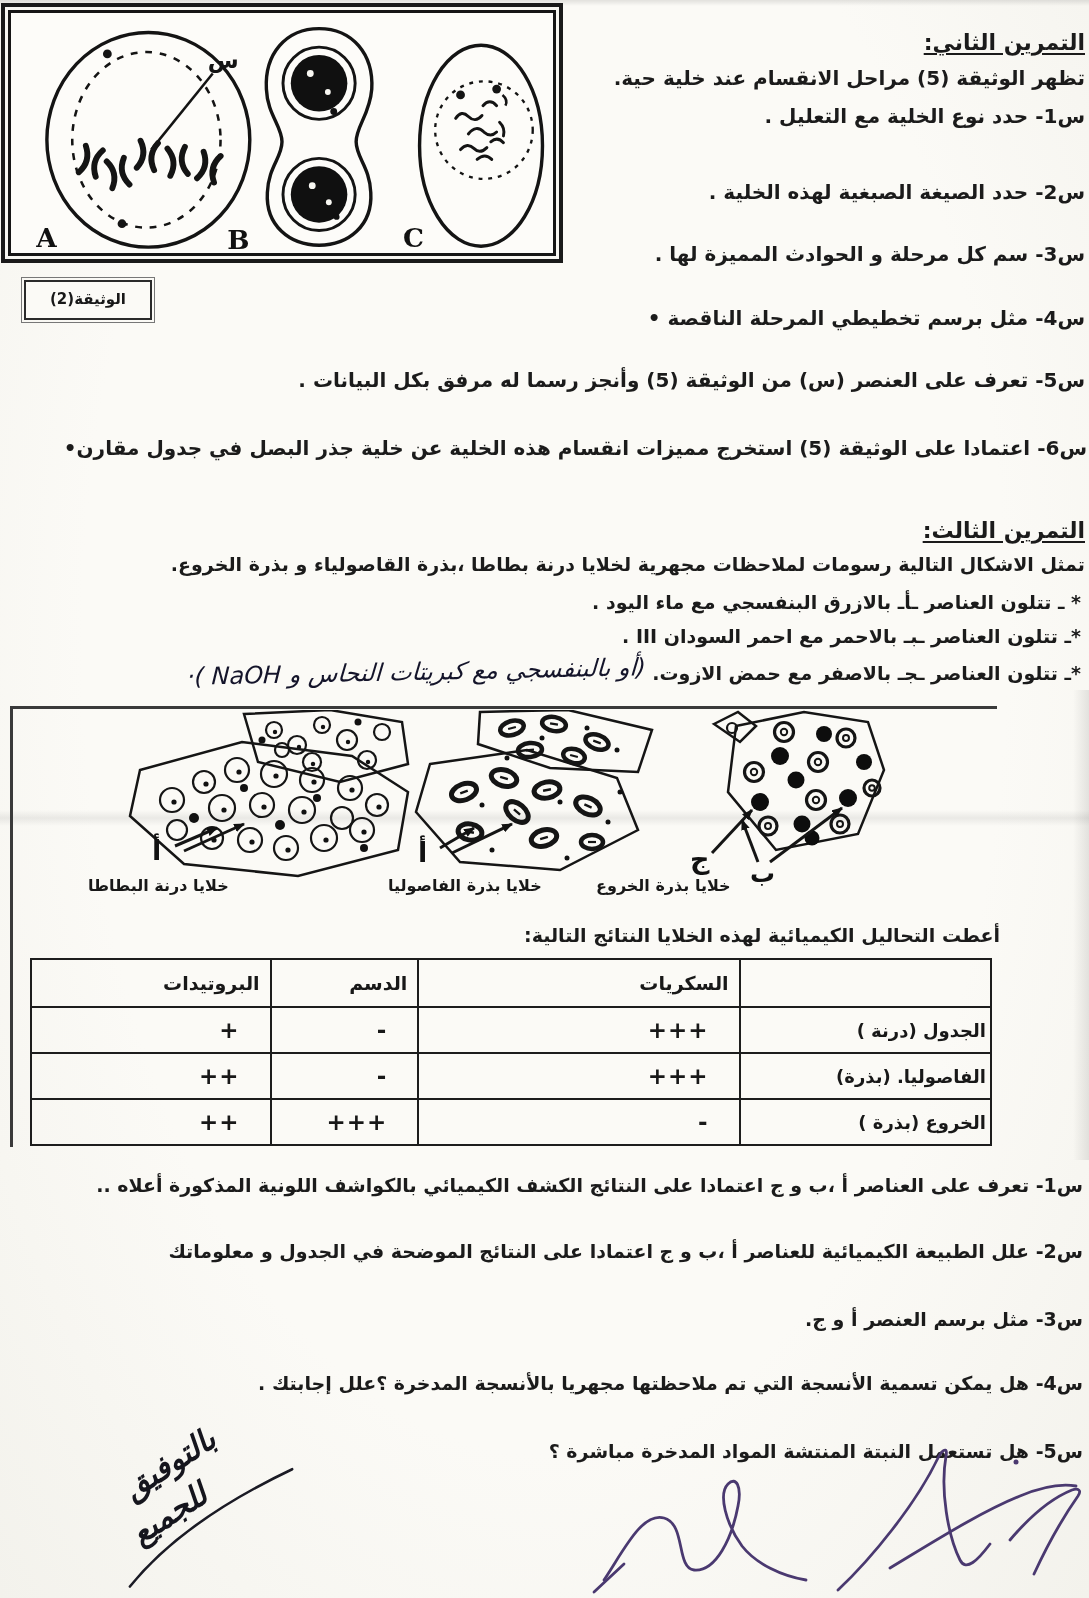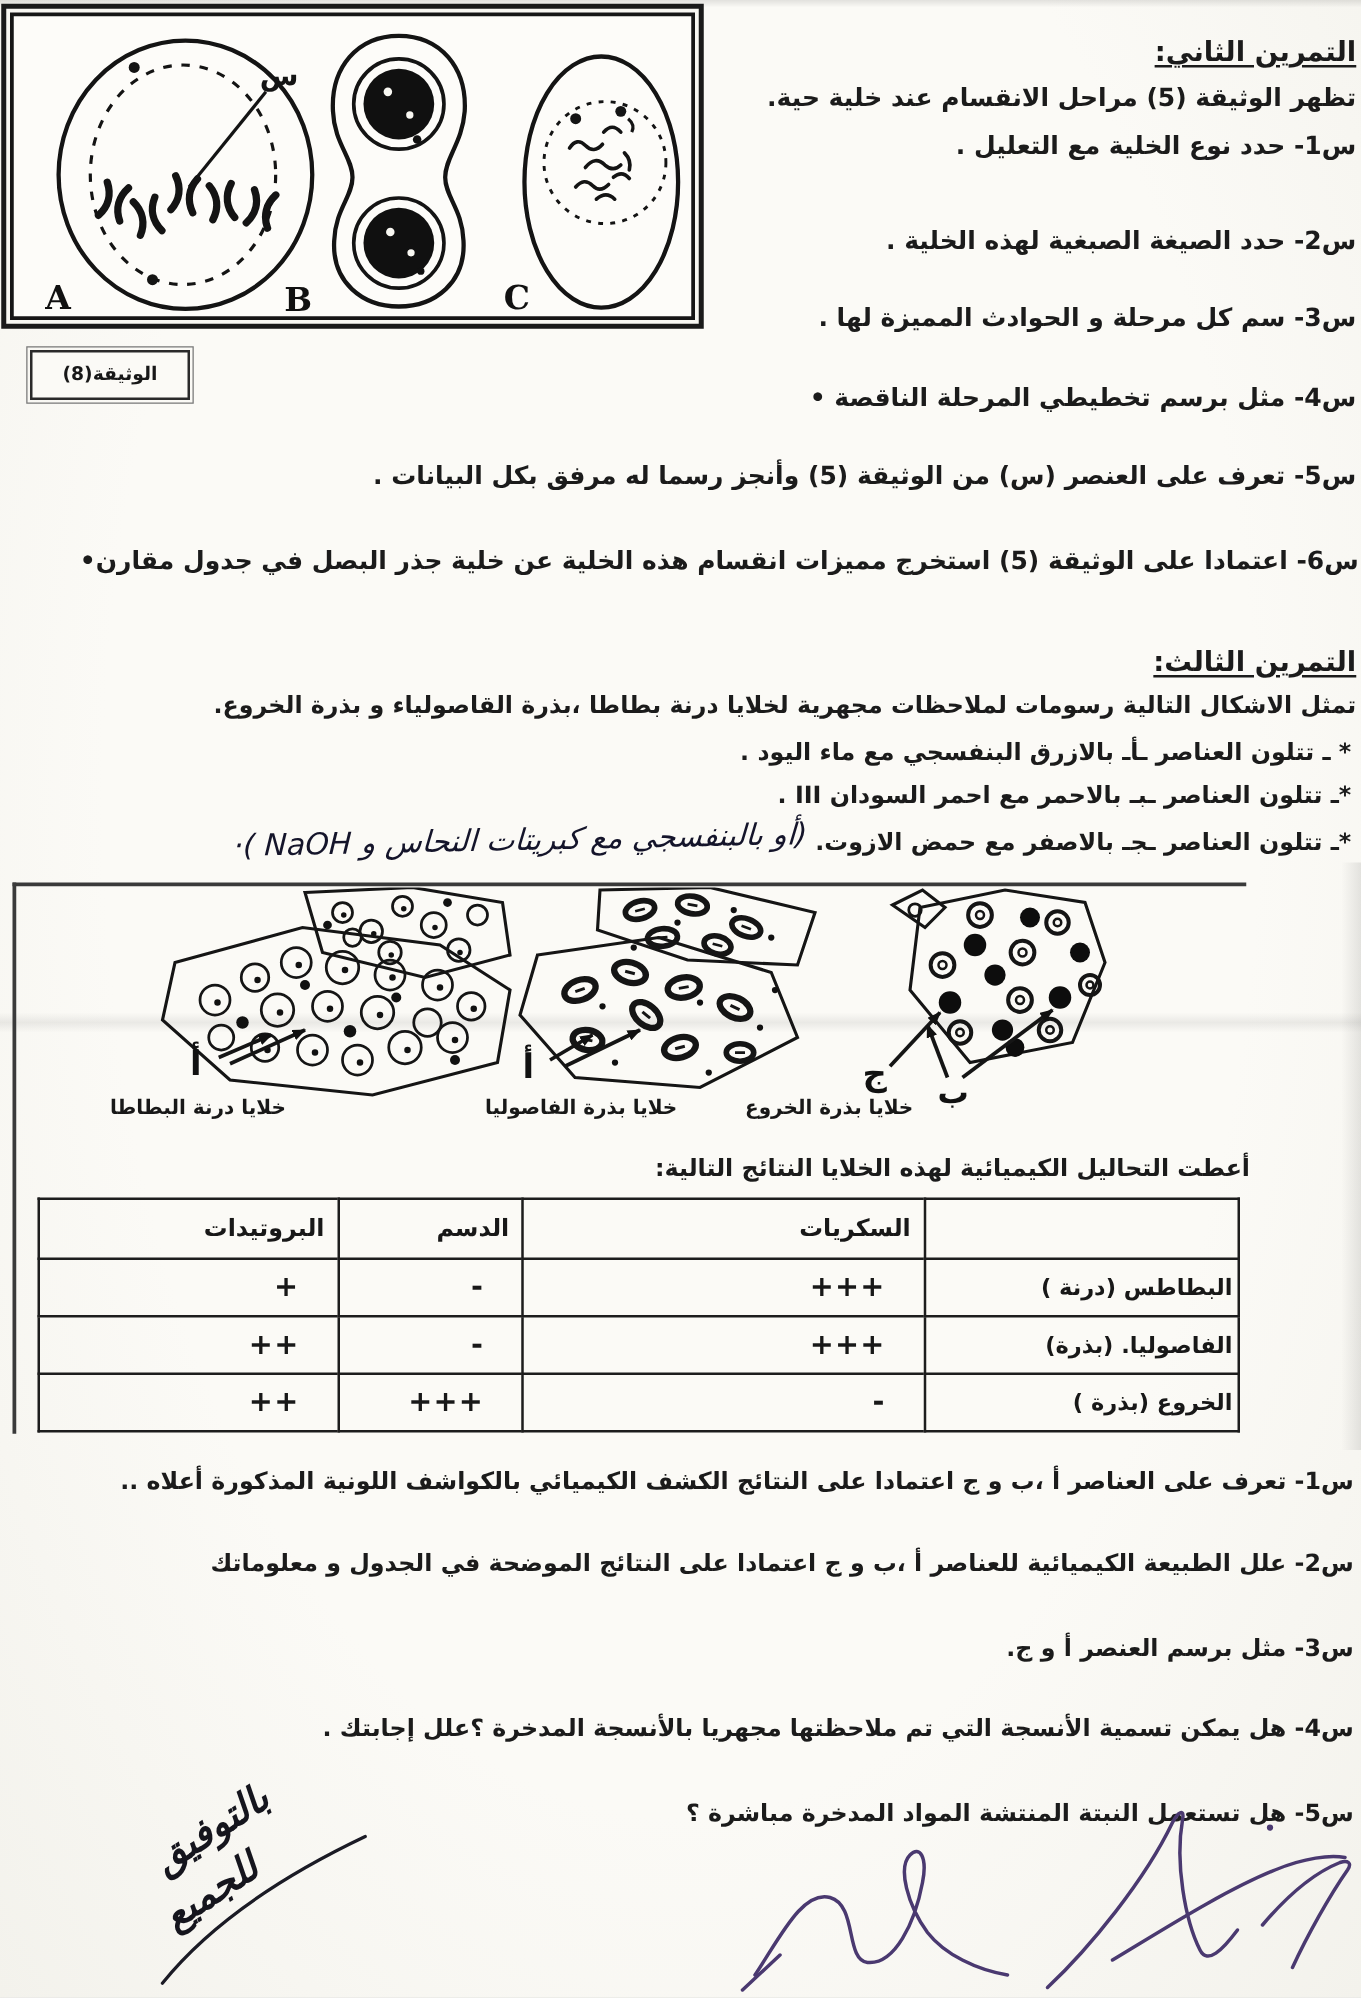--- a/index.html
+++ b/index.html
@@ -95,21 +95,21 @@
         <path d="M500,84 q6,5 3,11" stroke-width="2.6"></path>
       </g>
 
       <text class="abc" x="22" y="240" fill="#111">A</text>
       <text class="abc" x="218" y="242" fill="#111">B</text>
       <text class="abc" x="398" y="240" fill="#111">C</text>
     </svg>
   </div>
 
   <div class="doc5">
-    <span>الوثيقة(8)</span>
+    <span>الوثيقة(2)</span>
   </div>
 
   <div class="tline xtitle" style="right:4px;top:30px;">التمرين الثاني:</div>
   <div class="tline" style="right:4px;top:66px;">تظهر الوثيقة (5) مراحل الانقسام عند خلية حية.</div>
   <div class="tline" style="right:4px;top:104px;">س1- حدد نوع الخلية مع التعليل .</div>
   <div class="tline" style="right:4px;top:180px;text-align:right;">س2- حدد الصيغة الصبغية لهذه الخلية .</div>
   <div class="tline" style="right:4px;top:242px;">س3- سم كل مرحلة و الحوادث المميزة لها .</div>
   <div class="tline" style="right:4px;top:306px;">س4- مثل برسم تخطيطي  المرحلة الناقصة •</div>
   <div class="tline" style="right:4px;top:368px;">س5- تعرف على العنصر (س) من الوثيقة (5)  وأنجز رسما له مرفق بكل البيانات .</div>
   <div class="tline" style="right:2px;top:436px;">س6- اعتمادا على  الوثيقة (5) استخرج مميزات انقسام هذه الخلية عن خلية جذر البصل في جدول مقارن•</div>
@@ -325,21 +325,21 @@
         <col style="width:240px">
       </colgroup>
     <tbody>
         <tr>
       <td></td>
       <td>السكريات</td>
       <td>الدسم</td>
       <td>البروتيدات</td>
     </tr>
     <tr>
-      <td class="rowname">البطاطس (درنة )</td>
+      <td class="rowname">الجدول (درنة )</td>
       <td class="val">+++</td>
       <td class="val">-</td>
       <td class="val">+</td>
     </tr>
     <tr>
       <td class="rowname">الفاصوليا. (بذرة)</td>
       <td class="val">+++</td>
       <td class="val">-</td>
       <td class="val">++</td>
     </tr>

